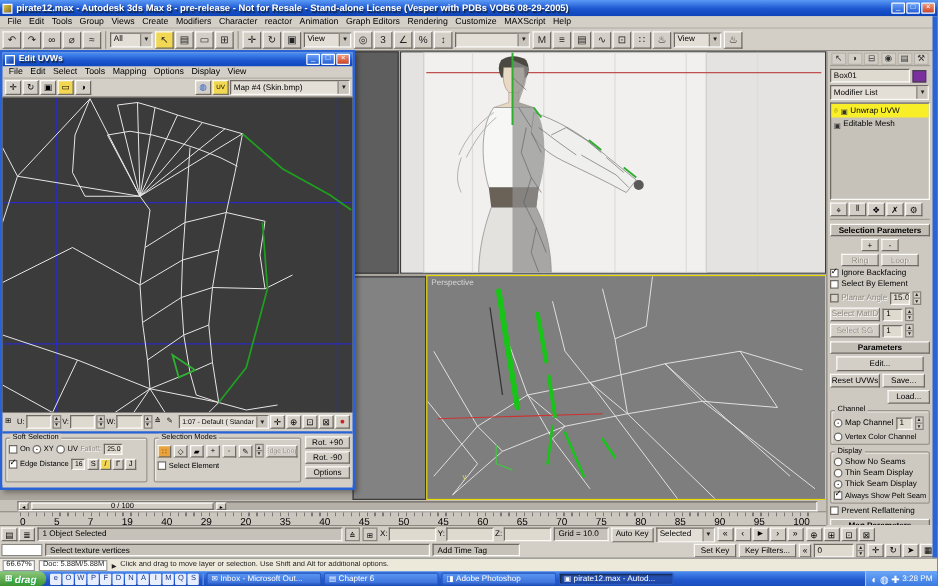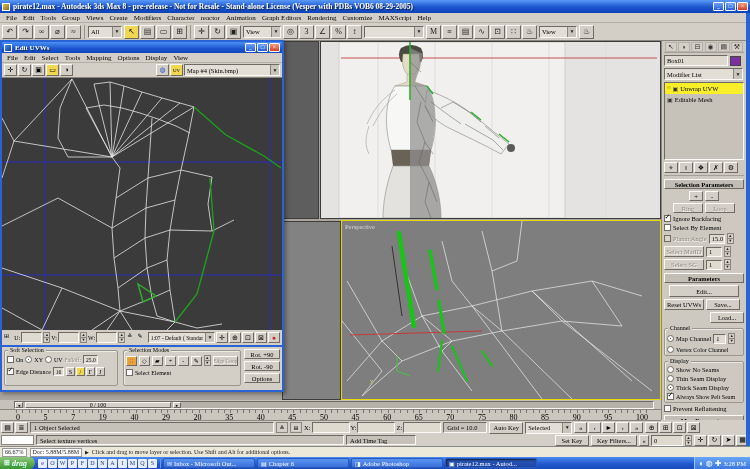--- a/index.html
+++ b/index.html
@@ -1,18 +1,18 @@
 <!DOCTYPE html>
 <html><head>
 <meta charset="utf-8">
 <style>
   html,body{margin:0;padding:0;background:#444;}
   *{box-sizing:border-box;}
   #screen{position:relative;width:750px;height:469px;background:#d3cfc7;overflow:hidden;
-          font-family:Liberation Serif, serif;font-size:8px;color:#000;-webkit-font-smoothing:none;}
+          font-family:Liberation Sans, sans-serif;font-size:8px;color:#000;-webkit-font-smoothing:none;}
   .abs{position:absolute;}
   .fld{background:#dedacf;border:1px solid;border-color:#6f6b64 #fbfaf7 #fbfaf7 #6f6b64;
        font-size:6.5px;padding:0 2px;display:inline-flex;align-items:center;overflow:hidden;white-space:nowrap;}
   .btn{background:#d3cfc7;border:1px solid;border-color:#fbfaf7 #6f6b64 #6f6b64 #fbfaf7;
        font-size:6.5px;display:inline-flex;align-items:center;justify-content:center;white-space:nowrap;overflow:hidden;}
   .btn.dis,.lbl.dis{color:#8d897f;text-shadow:0.5px 0.5px 0 #fff;}
   .lbl{font-size:6.5px;white-space:nowrap;}
   
   .dd{display:inline-flex;align-items:stretch;height:12px;border:1px solid;border-color:#6f6b64 #fbfaf7 #fbfaf7 #6f6b64;background:#e3dfd6;}
   .dd .txt{flex:1;font-size:6.5px;padding:0 2px;display:flex;align-items:center;overflow:hidden;white-space:nowrap;}

